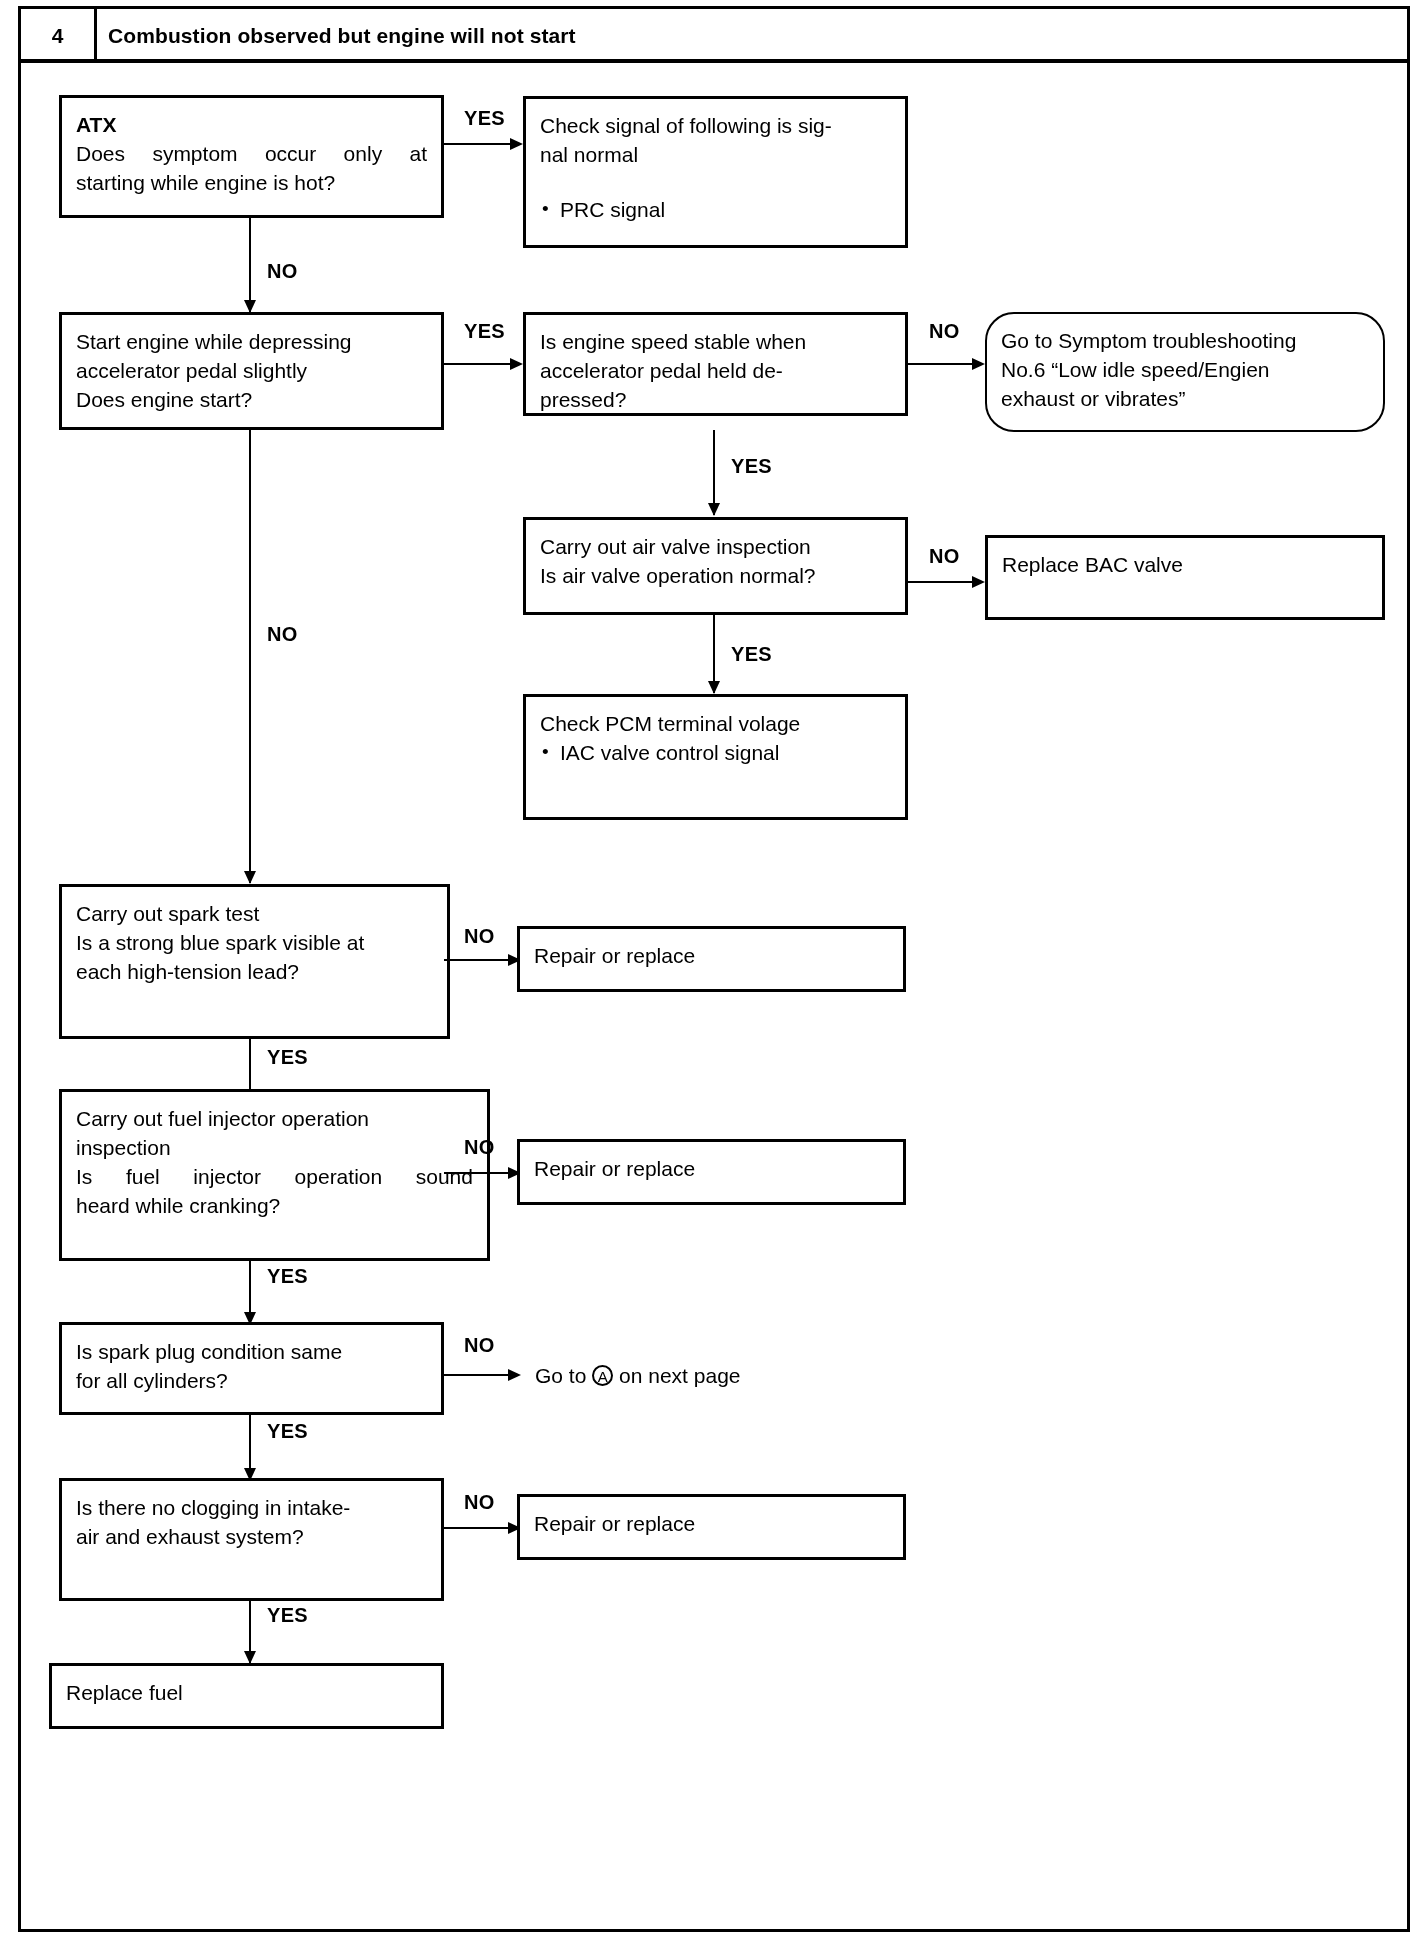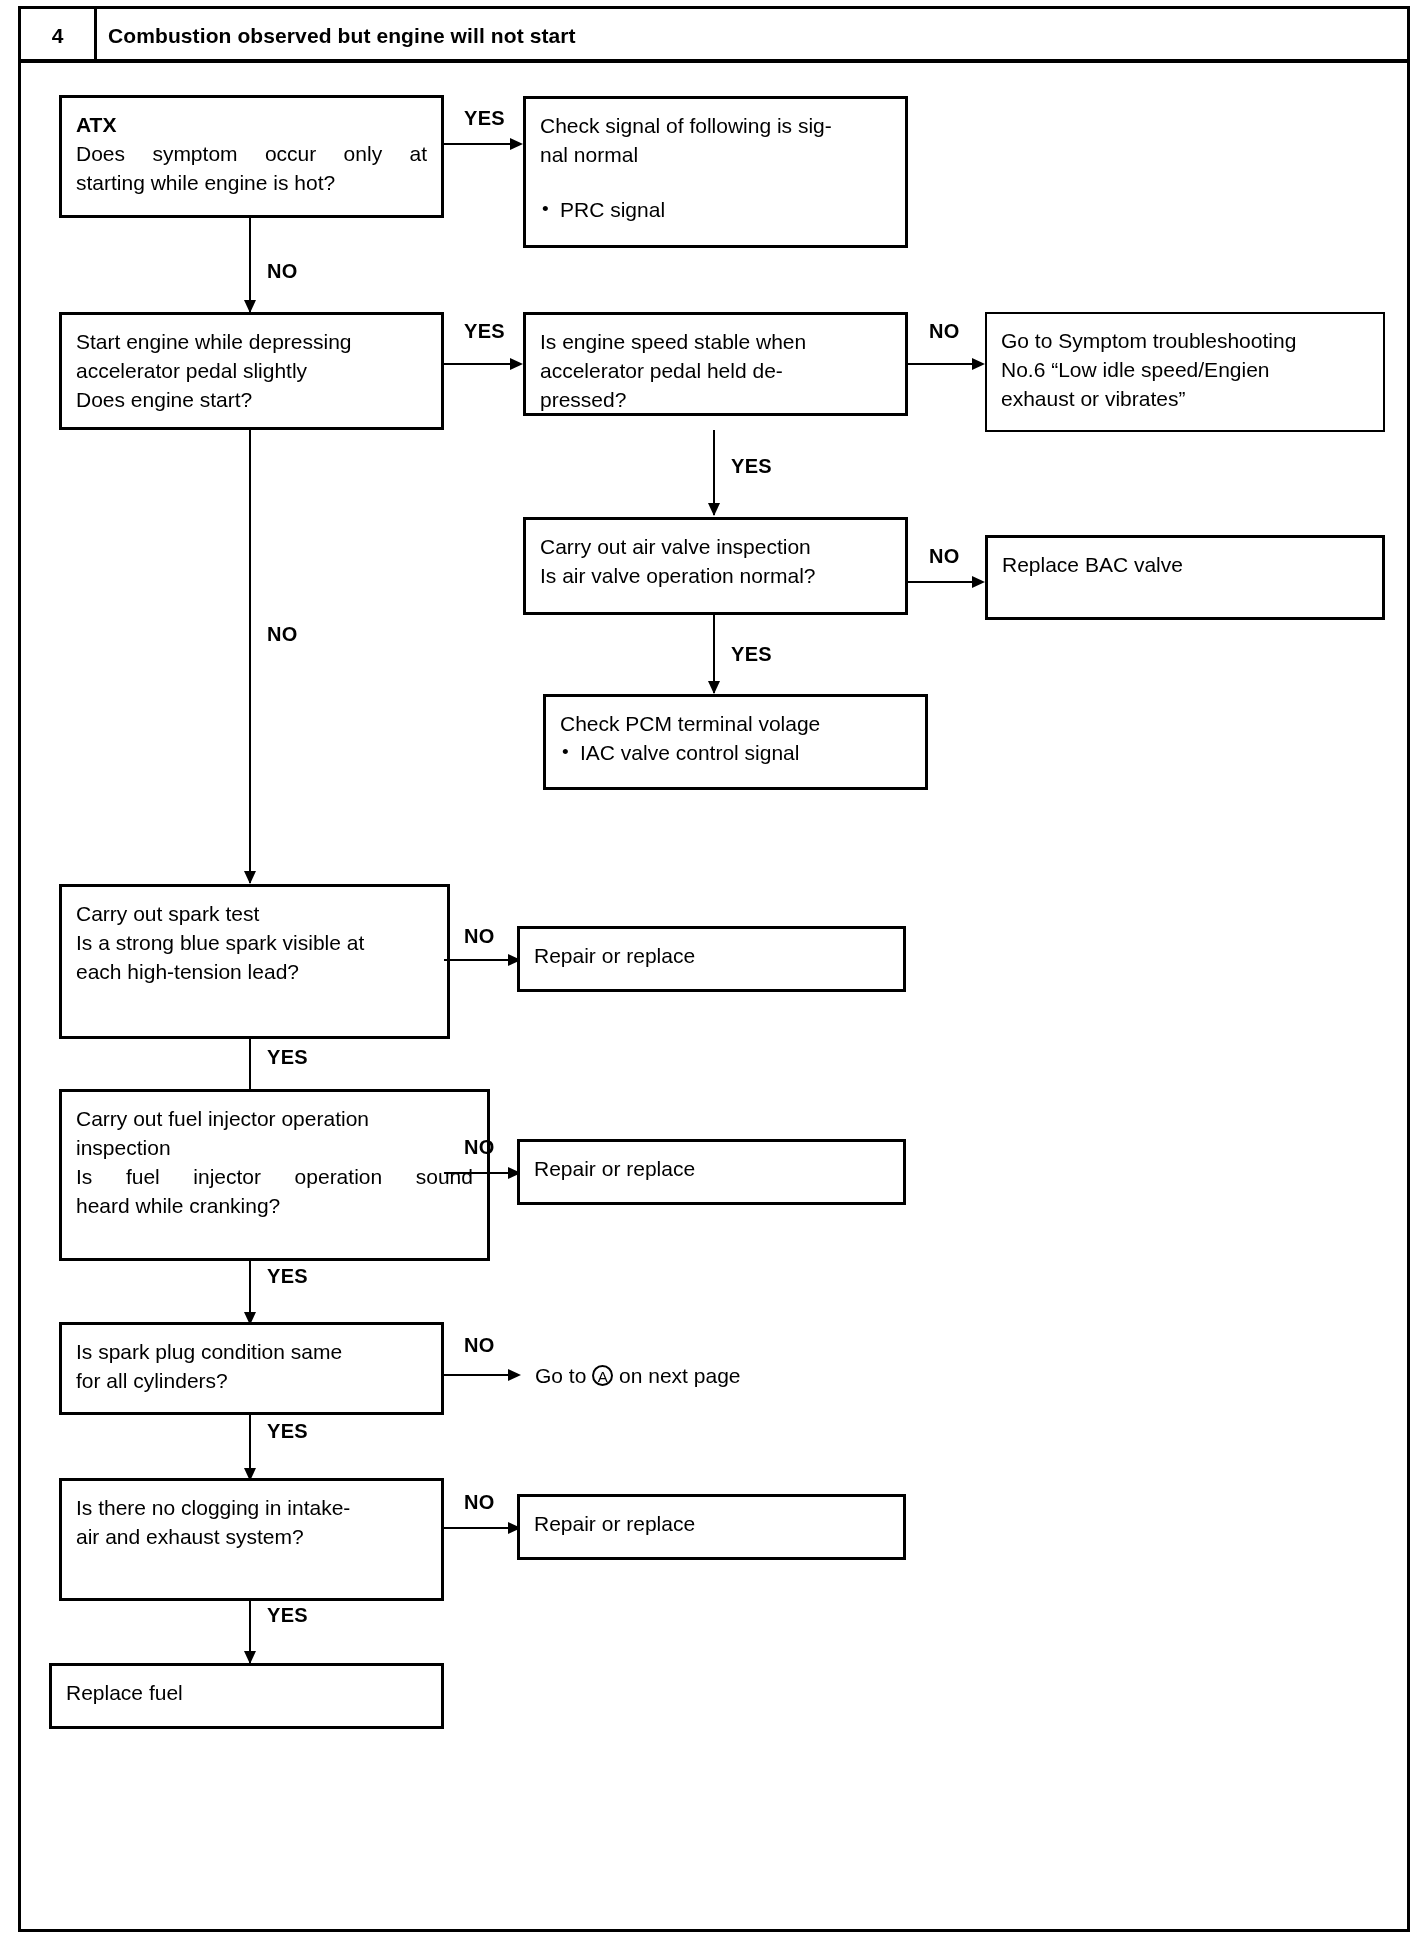--- a/index.html
+++ b/index.html
@@ -68,21 +68,21 @@
   
   .box {
     position: absolute;
     border: 3px solid #000;
     box-sizing: border-box;
     background: #ffffff;
     padding: 12px 14px 10px 14px;
     font-size: 21px;
     line-height: 29px;
   }
-  .box.thin { border-width: 2px; }
+  .box.thin { border-width: 2px; border-radius: 29px; }
   .box .ln { display: block; white-space: nowrap; }
   .box .ln.bold { font-weight: bold; }
   .box .ln.just {
     display: flex;
     justify-content: space-between;
   }
   .box .bullet-line {
     display: block;
     white-space: nowrap;
     padding-left: 20px;
@@ -235,21 +235,21 @@
   <div class="arrow-right" style="left:972px; top:576px;"></div>
 
   <div class="box" style="left:985px; top:535px; width:400px; height:85px;">
     <span class="ln">Replace BAC valve</span>
   </div>
 
   <div class="vline" style="left:713px; top:615px; height:78px;"></div>
   <div class="arrow-down" style="left:708px; top:681px;"></div>
   <div class="edge-label" style="left:731px; top:643px;">YES</div>
 
-  <div class="box" style="left:523px; top:694px; width:385px; height:96px;margin-left:20px;">
+  <div class="box" style="left:523px; top:694px; width:385px; height:126px;">
     <span class="ln">Check PCM terminal volage</span>
     <span class="bullet-line">IAC valve control signal</span>
   </div>
 
   <div class="box" style="left:59px; top:884px; width:391px; height:155px;">
     <span class="ln">Carry out spark test</span>
     <span class="ln">Is a strong blue spark visible at</span>
     <span class="ln">each high-tension lead?</span>
   </div>
 

